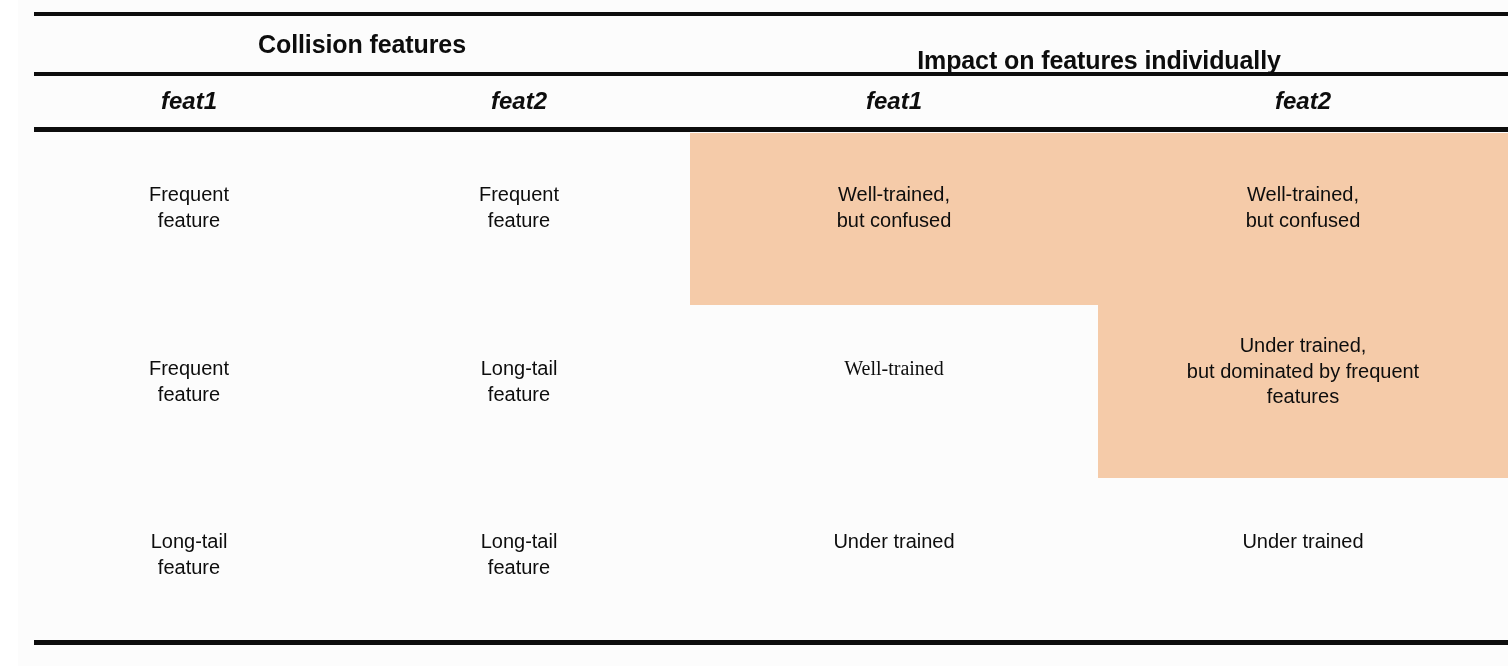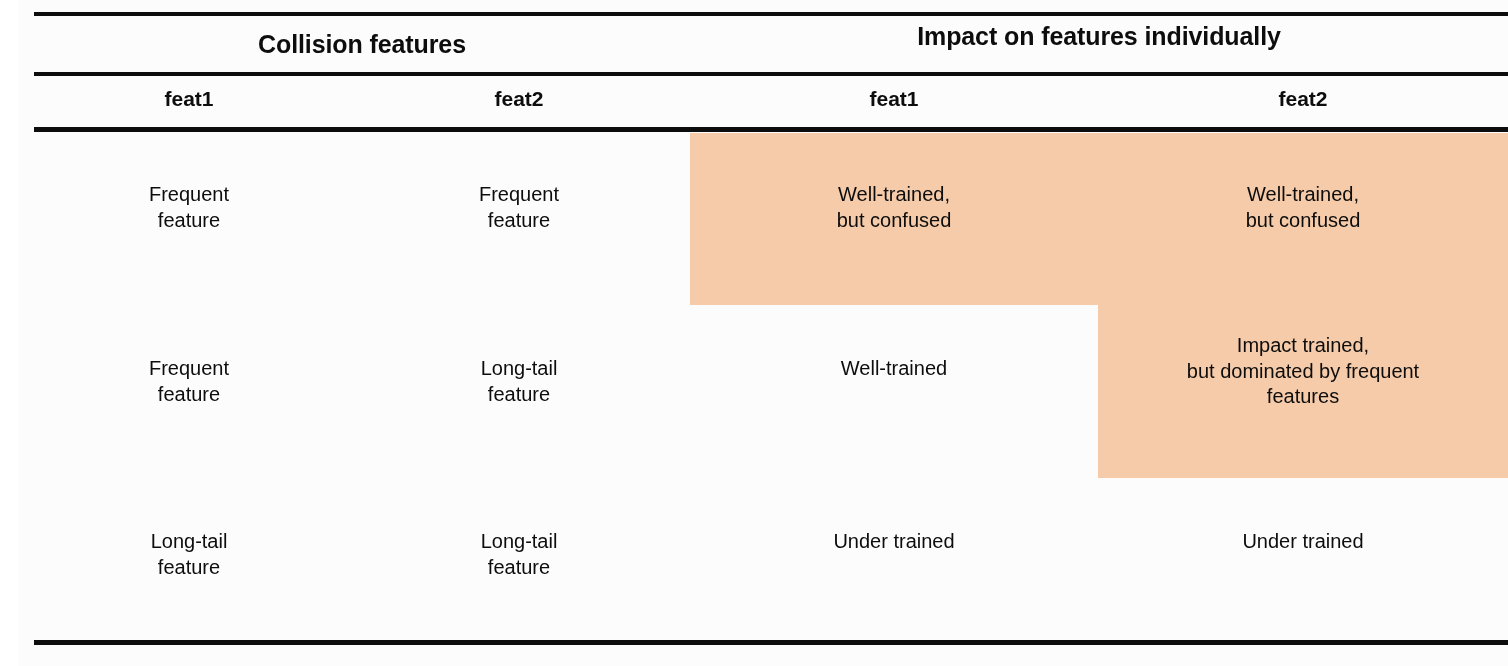--- a/index.html
+++ b/index.html
@@ -72,26 +72,27 @@
     white-space: pre-line;
   }
 
   
   .group-head {
     font-weight: bold;
     font-size: 25px;
     letter-spacing: -0.1px;
   }
   #group-0 { left: 16px;  top: 28px; width: 656px; }
-  #group-1 { left: 672px; top: 20px; width: 818px; text-align: center; }
+  #group-1 { left: 672px; top: 44px; width: 818px; text-align: center; }
 
   
   .sub-head {
     font-weight: bold;
-    font-size: 21px;
+    font-size: 24px;
+    font-style: italic;
   }
   #sub-0 { left: 16px;   top: 86px; width: 310px; }
   #sub-1 { left: 330px;  top: 86px; width: 342px; }
   #sub-2 { left: 672px;  top: 86px; width: 408px; }
   #sub-3 { left: 1080px; top: 86px; width: 410px; }
 
   
   .body-cell {
     font-size: 20px;
     font-weight: normal;
@@ -99,21 +100,21 @@
 
   
   #c-0-0 { left: 16px;   top: 182px; width: 310px; }
   #c-0-1 { left: 330px;  top: 182px; width: 342px; }
   #c-0-2 { left: 672px;  top: 182px; width: 408px; }
   #c-0-3 { left: 1080px; top: 182px; width: 410px; }
 
   
   #c-1-0 { left: 16px;   top: 356px; width: 310px; }
   #c-1-1 { left: 330px;  top: 356px; width: 342px; }
-  #c-1-2 { left: 672px;  top: 356px; width: 408px; }
+  #c-1-2 { left: 672px;  top: 356px; width: 408px; font-family: Liberation Serif, serif; }
   #c-1-3 { left: 1080px; top: 333px; width: 410px; }
 
   
   #c-2-0 { left: 16px;   top: 529px; width: 310px; }
   #c-2-1 { left: 330px;  top: 529px; width: 342px; }
   #c-2-2 { left: 672px;  top: 529px; width: 408px; }
   #c-2-3 { left: 1080px; top: 529px; width: 410px; }
 </style>
 </head>
 <body>
@@ -145,21 +146,21 @@
     <div class="cell body-cell" id="c-0-2">Well-trained,
 but confused</div>
     <div class="cell body-cell" id="c-0-3">Well-trained,
 but confused</div>
 
     <div class="cell body-cell" id="c-1-0">Frequent
 feature</div>
     <div class="cell body-cell" id="c-1-1">Long-tail
 feature</div>
     <div class="cell body-cell" id="c-1-2">Well-trained</div>
-    <div class="cell body-cell" id="c-1-3">Impact trained,
+    <div class="cell body-cell" id="c-1-3">Under trained,
 but dominated by frequent
 features</div>
 
     <div class="cell body-cell" id="c-2-0">Long-tail
 feature</div>
     <div class="cell body-cell" id="c-2-1">Long-tail
 feature</div>
     <div class="cell body-cell" id="c-2-2">Under trained</div>
     <div class="cell body-cell" id="c-2-3">Under trained</div>
 

